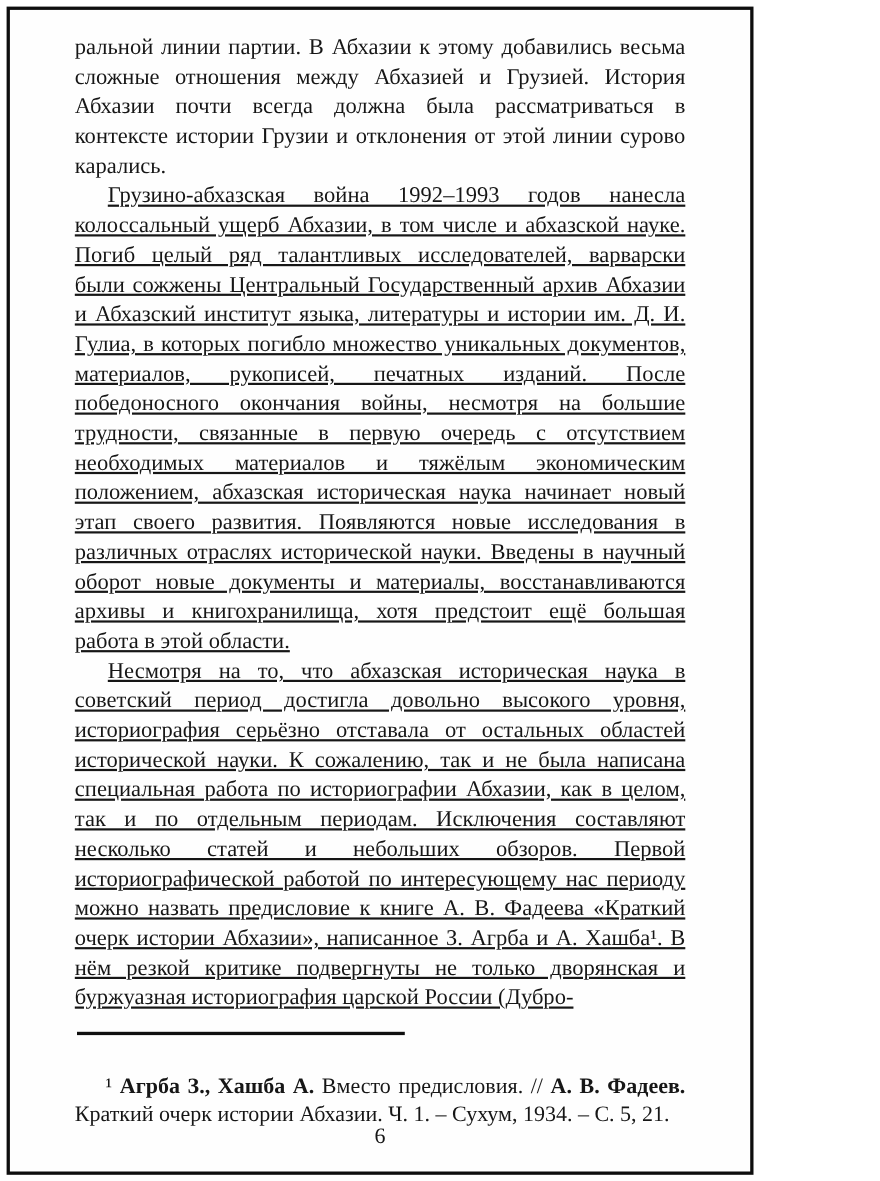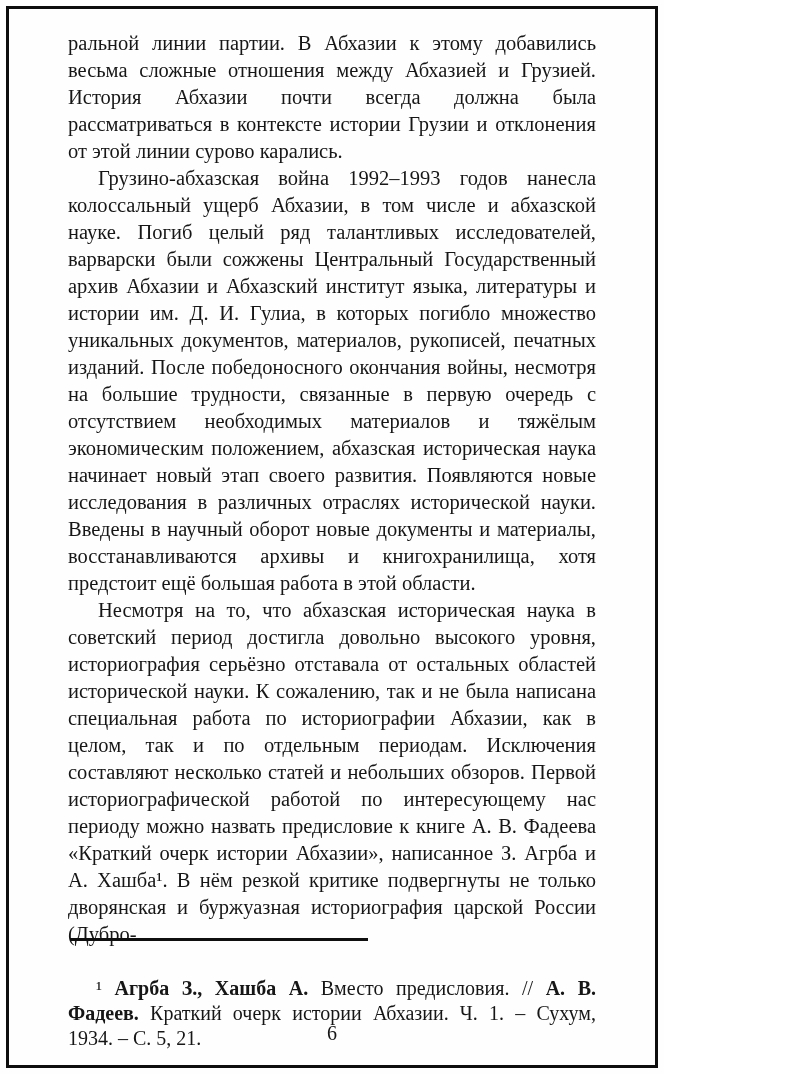--- a/index.html
+++ b/index.html
@@ -10,20 +10,21 @@
     background: #ffffff;
     overflow: hidden;
   }
   .scan-page {
     position: relative;
     width: 664px;
     height: 1074px;
     background: #fefefe;
     font-family: "Liberation Serif", "DejaVu Serif", serif;
     color: #161616;
+    padding-left: 27px;
   }
   .page-frame {
     position: absolute;
     inset: 6px;
     border: 3px solid #0d0d0d;
     pointer-events: none;
   }
   .body-text {
     position: absolute;
     left: 68px;
@@ -32,20 +33,21 @@
     font-size: 20.5px;
     line-height: 27px;
     text-align: justify;
   }
   .body-text p {
     margin: 0;
     padding: 0;
   }
   .body-text p.indent {
     text-indent: 30px;
+    text-decoration: underline;
   }
   .footnote-rule {
     position: absolute;
     left: 70px;
     top: 938px;
     width: 298px;
     height: 3px;
     background: #0f0f0f;
   }
   .footnote {

